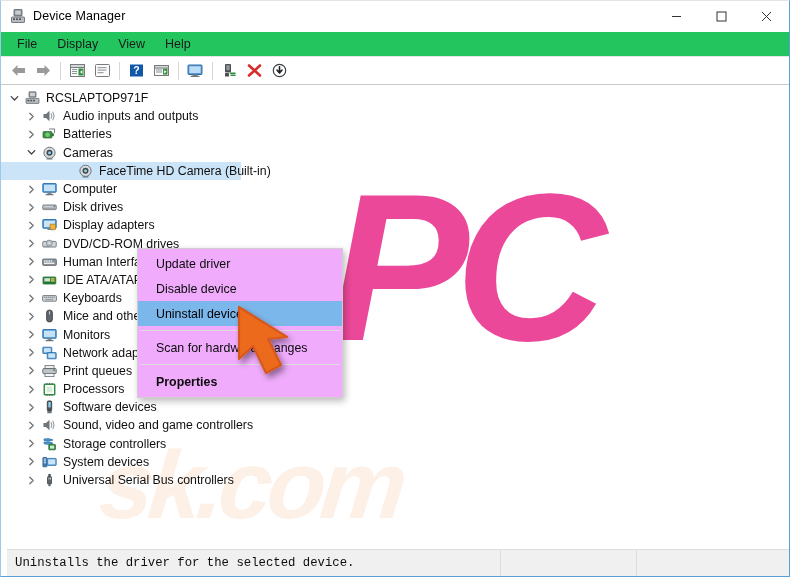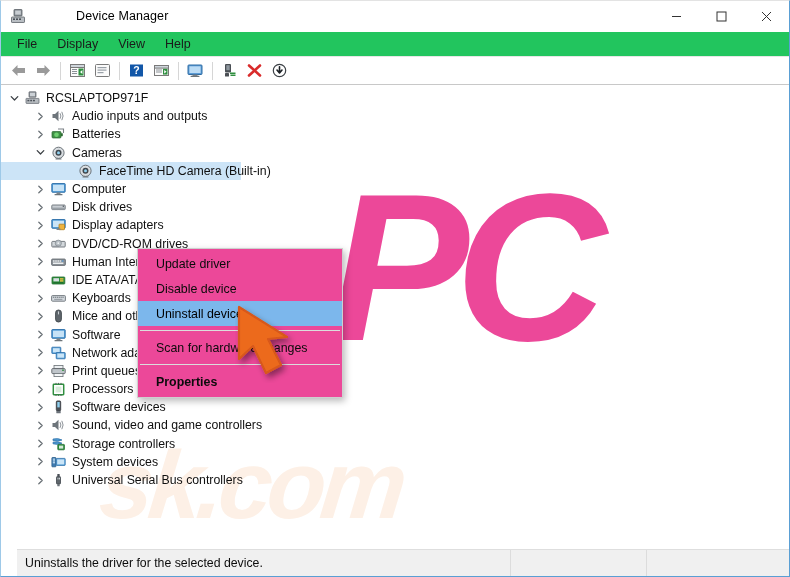--- a/index.html
+++ b/index.html
@@ -21,21 +21,20 @@
   }
 
   
   #titlebar {
     position: relative;
     height: 31px;
     background: #ffffff;
     display: flex;
     align-items: center;
     border-bottom: 1px solid #ffffff;
-    gap: 43px;
   }
   #title-icon {
     width: 16px; height: 16px;
     margin-left: 9px; margin-right: 7px;
     position: relative;
     flex: 0 0 auto;
   }
   #title-text {
     font-size: 12.5px;
     color: #000000;
@@ -152,29 +151,29 @@
   }
   .row.sel .selbg {
     position: absolute;
     left: 0; top: 0; bottom: 0;
     width: 240px;
     background: #cce4f7;
     z-index: 0;
   }
   .row.sel .chev, .row.sel .ico, .row.sel .lbl { position: relative; z-index: 1; }
   .d0 { padding-left: 4px; }
-  .d1 { padding-left: 30px; }
+  .d1 { padding-left: 21px; }
   .d2 { padding-left: 57px; }
 
   
   #ctxmenu {
     position: absolute;
     left: 136px; top: 163px;
     width: 206px;
-    background: #ec4899;
+    background: #f0abfc;
     border: 1px solid #cfcfcf;
     box-shadow: 2px 3px 7px rgba(0,0,0,0.28);
     padding: 2px 0 3px 0;
     z-index: 40;
   }
   .ctx-item {
     height: 25px;
     display: flex;
     align-items: center;
     padding-left: 18px;
@@ -198,26 +197,27 @@
     position: absolute;
     left: 234px; top: 218px;
     width: 84px; height: 80px;
     z-index: 60;
     pointer-events: none;
   }
 
   
   #statusbar {
     position: absolute;
-    left: 16px; right: 0; bottom: 0;
+    left: 6px; right: 0; bottom: 0;
     height: 27px;
     background: #f0f0f0;
     border-top: 1px solid #dedede;
     display: flex;
     align-items: center;
+    font-family: Liberation Mono, monospace;
   }
   .sb-panel {
     height: 27px;
     display: flex;
     align-items: center;
     padding-left: 8px;
     font-size: 12.3px;
     color: #0d0d0d;
     border-right: 1px solid #dcdcdc;
     white-space: nowrap;
@@ -579,21 +579,21 @@
               </svg>
             </span>
             <span class="ico">
               <svg width="15" height="14" viewBox="0 0 15 14">
                 <rect x="0.8" y="1.5" width="13.4" height="8.8" rx="0.7" fill="#4e9ad6" stroke="#2d6ea8" stroke-width="0.9"></rect>
                 <rect x="2" y="2.7" width="11" height="6.4" fill="#c6e2f6"></rect>
                 <rect x="5.5" y="10.5" width="4" height="1.7" fill="#7f868c"></rect>
                 <rect x="3.5" y="12.1" width="8" height="1.2" rx="0.4" fill="#6d7479"></rect>
               </svg>
             </span>
-            <span class="lbl">Software</span>
+            <span class="lbl">Monitors</span>
           </div>
           <div class="row d1">
             <span class="chev">
               <svg width="9" height="9" viewBox="0 0 9 9">
                 <path d="M2.8 1.2 L6.2 4.5 L2.8 7.8" stroke="#6a7176" stroke-width="1.25" fill="none" stroke-linecap="round" stroke-linejoin="round"></path>
               </svg>
             </span>
             <span class="ico">
               <svg width="15" height="14" viewBox="0 0 15 14">
                 <rect x="0.8" y="1.2" width="9" height="6.3" rx="0.6" fill="#4e9ad6" stroke="#2d6ea8" stroke-width="0.8"></rect>

